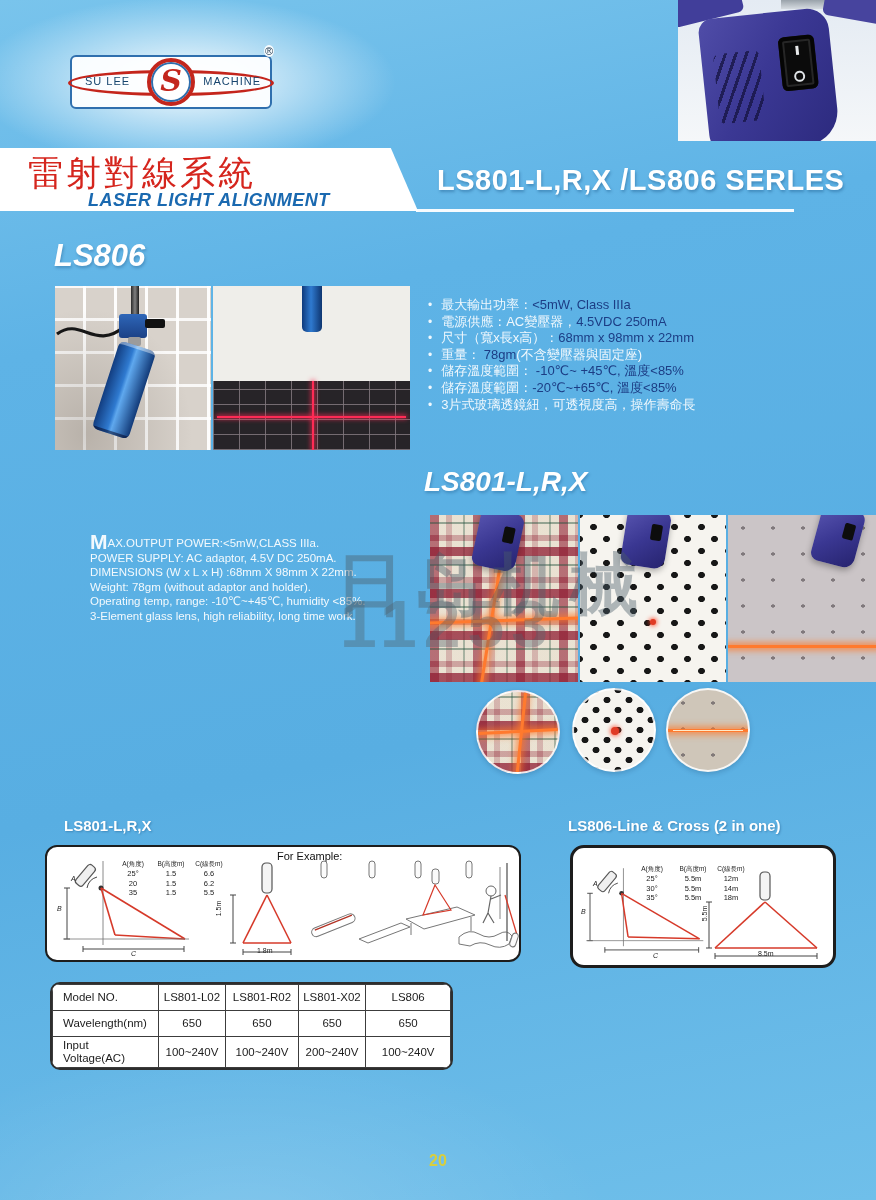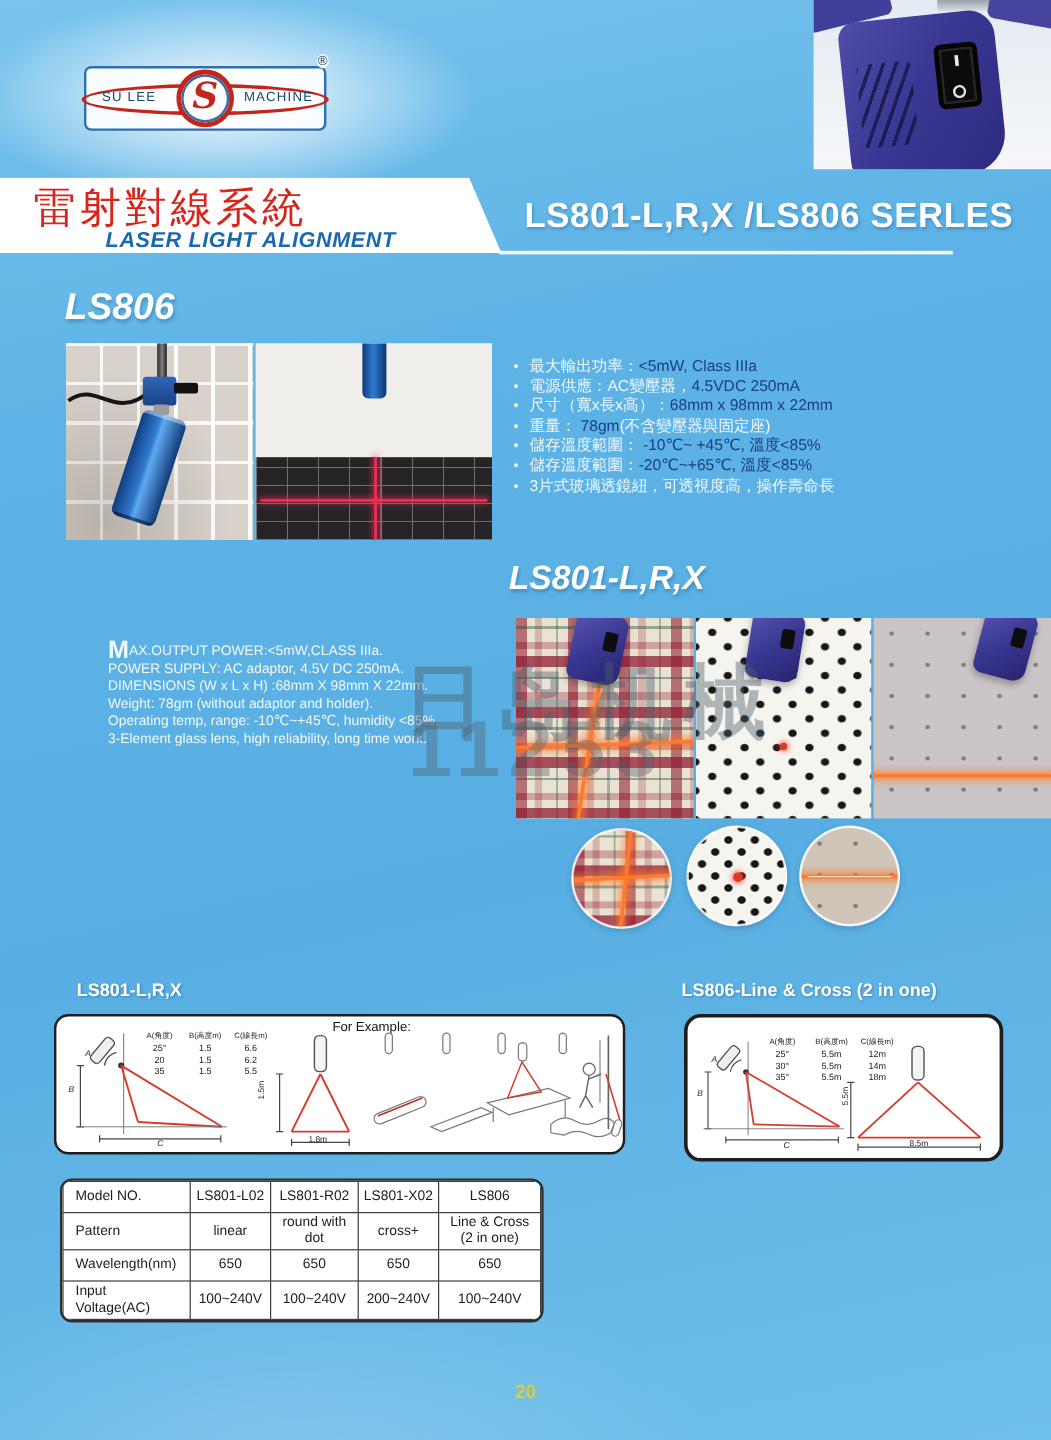--- a/index.html
+++ b/index.html
@@ -420,27 +420,20 @@
     <table class="spec-table">
       <tbody>
           <tr>
             <td class="row-label">Model NO.</td>
             <td class="val-cell">LS801-L02</td>
             <td class="val-cell">LS801-R02</td>
             <td class="val-cell">LS801-X02</td>
             <td class="val-cell">LS806</td>
           </tr>
           <tr>
-            <td class="row-label">Pattern</td>
-            <td class="val-cell">linear</td>
-            <td class="val-cell">round with dot</td>
-            <td class="val-cell">cross+</td>
-            <td class="val-cell">Line &amp; Cross<br>(2 in one)</td>
-          </tr>
-          <tr>
             <td class="row-label">Wavelength(nm)</td>
             <td class="val-cell">650</td>
             <td class="val-cell">650</td>
             <td class="val-cell">650</td>
             <td class="val-cell">650</td>
           </tr>
           <tr>
             <td class="row-label">Input Voltage(AC)</td>
             <td class="val-cell">100~240V</td>
             <td class="val-cell">100~240V</td>

